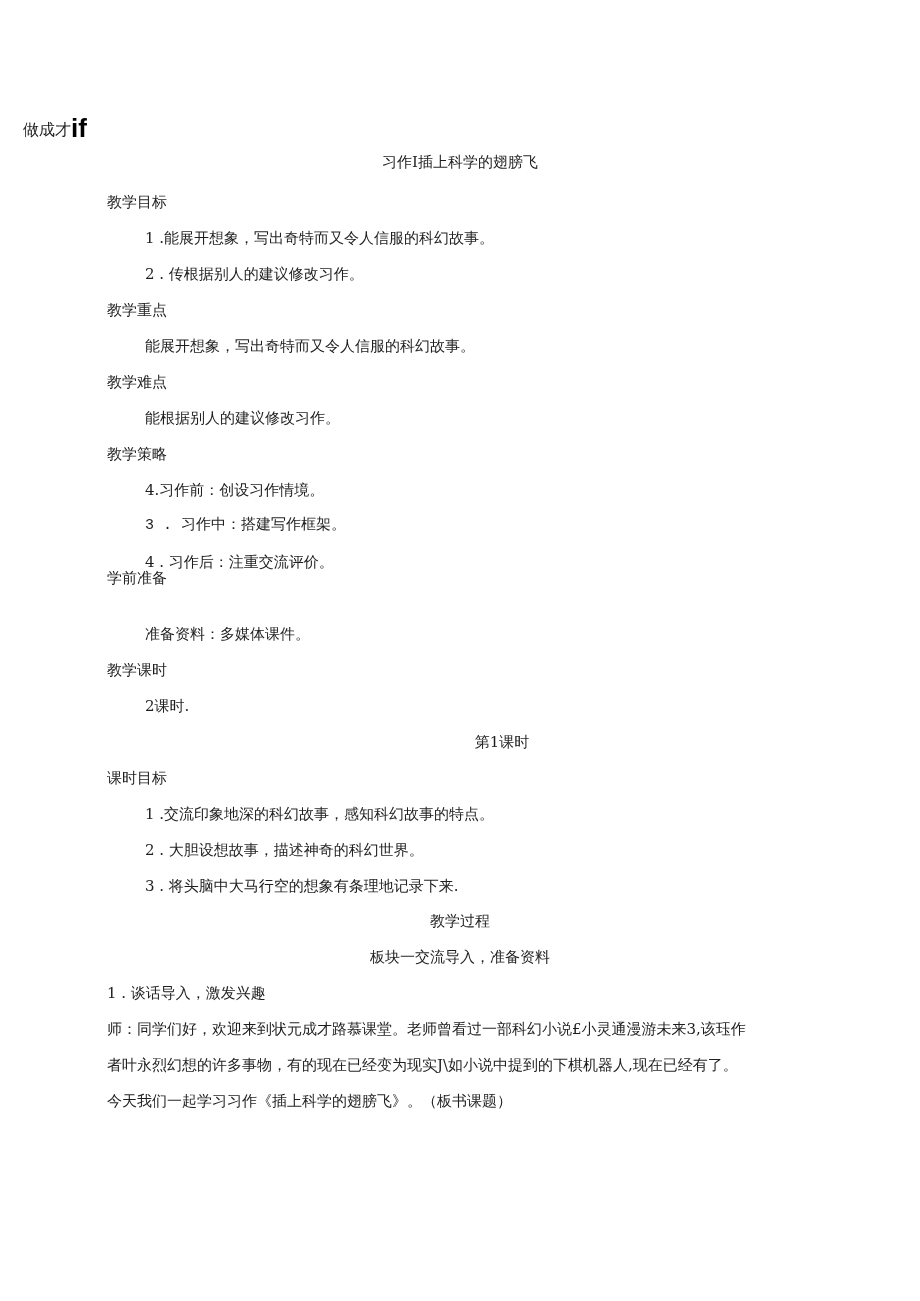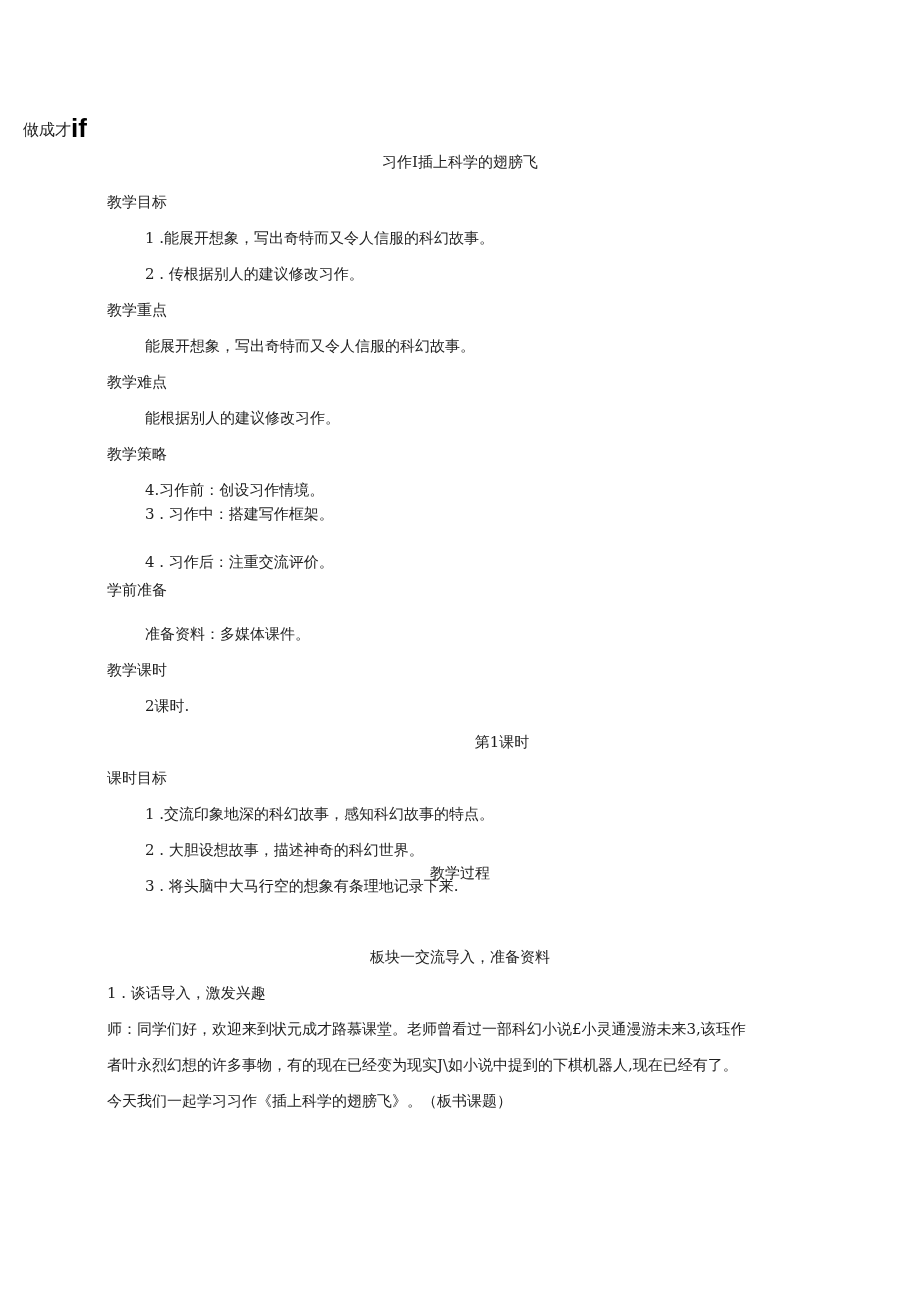--- a/index.html
+++ b/index.html
@@ -62,36 +62,36 @@
 <div class="line i1" style="top:264px;">2 . 传根据别人的建议修改习作。</div>
 
 <div class="line h" style="top:300px;">教学重点</div>
 <div class="line i1" style="top:336px;">能展开想象，写出奇特而又令人信服的科幻故事。</div>
 
 <div class="line h" style="top:372px;">教学难点</div>
 <div class="line i1" style="top:408px;">能根据别人的建议修改习作。</div>
 
 <div class="line h" style="top:444px;">教学策略</div>
 <div class="line i1" style="top:480px;">4.习作前：创设习作情境。</div>
-<div class="line i1" style="top:504px;">3 . 习作中：搭建写作框架。</div>
+<div class="line i1" style="top:516px;font-family:Liberation Mono, monospace;">3 . 习作中：搭建写作框架。</div>
 <div class="line i1" style="top:552px;">4 . 习作后：注重交流评价。</div>
 
-<div class="line h" style="top:580px;">学前准备</div>
+<div class="line h" style="top:568px;">学前准备</div>
 <div class="line i1" style="top:624px;">准备资料：多媒体课件。</div>
 
 <div class="line h" style="top:660px;">教学课时</div>
 <div class="line i1" style="top:696px;">2课时.</div>
 
 <div class="line center" style="top:732px;padding-left:42px;">第1课时</div>
 
 <div class="line h" style="top:768px;">课时目标</div>
 <div class="line i1" style="top:804px;">1 .交流印象地深的科幻故事，感知科幻故事的特点。</div>
 <div class="line i1" style="top:840px;">2 . 大胆设想故事，描述神奇的科幻世界。</div>
 <div class="line i1" style="top:876px;">3 . 将头脑中大马行空的想象有条理地记录下来.</div>
 
-<div class="line center" style="top:863px;font-family:Liberation Serif, serif;">教学过程</div>
+<div class="line center" style="top:911px;font-family:Liberation Serif, serif;">教学过程</div>
 <div class="line center" style="top:947px;">板块一交流导入，准备资料</div>
 
 <div class="line para" style="top:983px;">1 . 谈话导入，激发兴趣</div>
 
 <div class="line para" style="top:1019px;">师：同学们好，欢迎来到状元成才路慕课堂。老师曾看过一部科幻小说£小灵通漫游未来3,该珏作</div>
 <div class="line para" style="top:1055px;">者叶永烈幻想的许多事物，有的现在已经变为现实J\如小说中提到的下棋机器人,现在已经有了。</div>
 <div class="line para" style="top:1091px;">今天我们一起学习习作《插上科学的翅膀飞》。（板书课题）</div>
 
 </body></html>

